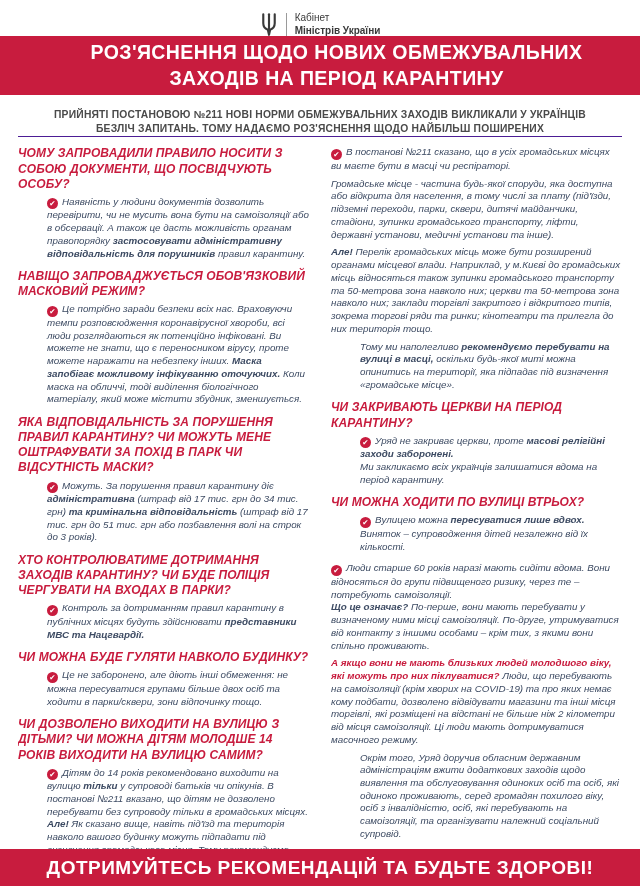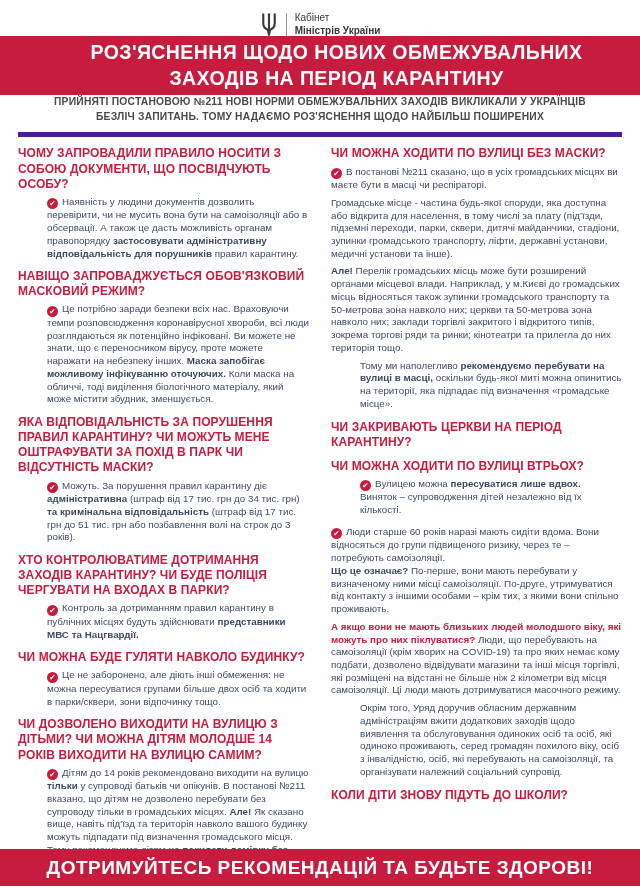--- a/index.html
+++ b/index.html
@@ -32,32 +32,32 @@
     flex:0 0 56px;
     background:var(--accent);
     display:flex;align-items:center;justify-content:center;
     padding:4px 30px;
   }
   .banner h1{
     color:#fff;font-size:19.5px;line-height:1.32;font-weight:700;
     text-align:center;white-space:pre-line;letter-spacing:.4px;margin-left:33px;
   }
   
-  .subtitle-wrap{flex:0 0 42px;display:flex;flex-direction:column;justify-content:flex-start;margin:0 18px;border-bottom:5px solid #4c1d95;}
+  .subtitle-wrap{flex:0 0 42px;display:flex;flex-direction:column;justify-content:flex-end;margin:0 18px;border-bottom:1px solid #4c1d95;}
   .subtitle{
     text-align:center;color:#4a4a4a;font-weight:700;
     font-size:10.3px;line-height:1.4;letter-spacing:.2px;white-space:pre-line;
   }
   
   .main{
     flex:1 1 auto;overflow:hidden;
     display:flex;gap:22px;
     padding:9px 18px 0 18px;
   }
-  .col{flex:1 1 0;overflow:hidden;}
+  .col{flex:1 1 0;overflow:hidden;font-style:italic;}
   .qa-section{margin-bottom:9px;}
   .question{
     color:var(--accent);font-size:12px;line-height:1.26;font-weight:700;
     margin-bottom:4px;letter-spacing:.1px;
   }
   .answer-par{
     color:var(--body);font-size:9.8px;line-height:1.3;
     margin-bottom:5px;
   }
   .answer-par:last-child{margin-bottom:0;margin-left:29px;}
@@ -131,28 +131,28 @@
         <h3 class="question">ЧИ ДОЗВОЛЕНО ВИХОДИТИ НА ВУЛИЦЮ З ДІТЬМИ? ЧИ МОЖНА ДІТЯМ МОЛОДШЕ 14 РОКІВ ВИХОДИТИ НА ВУЛИЦЮ САМИМ?</h3>
         <p class="answer-par"><span class="check-icon">✔</span><span class="run-normal">Дітям до 14 років рекомендовано виходити на вулицю </span><span class="run-bold">тільки</span><span class="run-normal"> у супроводі батьків чи опікунів. В постанові №211 вказано, що дітям не дозволено перебувати без супроводу тільки в громадських місцях. </span><span class="run-bold">Але!</span><span class="run-normal"> Як сказано вище, навіть під'їзд та територія навколо вашого будинку можуть підпадати під визначення громадського місця. Тому рекомендуємо дітям </span><span class="run-bold">не покидати домівку без супроводу дорослих.</span></p>
       </section>
       <section class="qa-section">
         <h3 class="question">ЧИ МОЖНА ХОДИТИ В ПАРК ЧИ СКВЕР?</h3>
         <p class="answer-par"><span class="check-icon">✔</span><span class="run-normal">Ні, відтепер – не можна. Відвідування парків, скверів, зон відпочинку, лісопаркових та прибережних зон забороняються. Це дозволяється лише у випадку, якщо вам потрібно вигуляти домашню тварину або через службову необхідність.</span></p>
       </section>
     </div>
   <div class="col">
       <section class="qa-section">
-        <h3 class="question">ЧИ МОЖНА ХОДИТИ ПО ВУЛИЦІ БЕЗ МАСКИ?</h3>
         <p class="answer-par"><span class="check-icon">✔</span><span class="run-normal">В постанові №211 сказано, що в усіх громадських місцях ви маєте бути в масці чи респіраторі.</span></p>
         <p class="answer-par"><span class="run-normal">Громадське місце - частина будь-якої споруди, яка доступна або відкрита для населення, в тому числі за плату (під'їзди, підземні переходи, парки, сквери, дитячі майданчики, стадіони, зупинки громадського транспорту, ліфти, державні установи, медичні установи та інше).</span></p>
         <p class="answer-par"><span class="run-bold">Але!</span><span class="run-normal"> Перелік громадських місць може бути розширений органами місцевої влади. Наприклад, у м.Києві до громадських місць відносяться також зупинки громадського транспорту та 50-метрова зона навколо них; церкви та 50-метрова зона навколо них; заклади торгівлі закритого і відкритого типів, зокрема торгові ряди та ринки; кінотеатри та прилегла до них територія тощо.</span></p>
         <p class="answer-par"><span class="run-normal">Тому ми наполегливо </span><span class="run-bold">рекомендуємо перебувати на вулиці в масці,</span><span class="run-normal"> оскільки будь-якої миті можна опинитись на території, яка підпадає під визначення «громадське місце».</span></p>
       </section>
       <section class="qa-section">
         <h3 class="question">ЧИ ЗАКРИВАЮТЬ ЦЕРКВИ НА ПЕРІОД КАРАНТИНУ?</h3>
+        <p class="answer-par"><span class="check-icon">✔</span><span class="run-normal">Уряд не закриває церкви, проте </span><span class="run-bold">масові релігійні заходи заборонені.</span><br><span class="run-normal">Ми закликаємо всіх українців залишатися вдома на період карантину.</span></p>
       </section>
       <section class="qa-section">
         <h3 class="question">ЧИ МОЖНА ХОДИТИ ПО ВУЛИЦІ ВТРЬОХ?</h3>
         <p class="answer-par"><span class="check-icon">✔</span><span class="run-normal">Вулицею можна </span><span class="run-bold">пересуватися лише вдвох.</span><br><span class="run-normal">Виняток – супроводження дітей незалежно від їх кількості.</span></p>
       </section>
       <section class="qa-section">
         <p class="answer-par"><span class="check-icon">✔</span><span class="run-normal">Люди старше 60 років наразі мають сидіти вдома. Вони відносяться до групи підвищеного ризику, через те – потребують самоізоляції.</span><br><span class="run-bold">Що це означає?</span><span class="run-normal"> По-перше, вони мають перебувати у визначеному ними місці самоізоляції. По-друге, утримуватися від контакту з іншими особами – крім тих, з якими вони спільно проживають.</span></p>
         <p class="answer-par"><span class="run-redbold">А якщо вони не мають близьких людей молодшого віку, які можуть про них піклуватися?</span><span class="run-normal"> Люди, що перебувають на самоізоляції (крім хворих на COVID-19) та про яких немає кому подбати, дозволено відвідувати магазини та інші місця торгівлі, які розміщені на відстані не більше ніж 2 кілометри від місця самоізоляції. Ці люди мають дотримуватися масочного режиму.</span></p>
         <p class="answer-par"><span class="run-normal">Окрім того, Уряд доручив обласним державним адміністраціям вжити додаткових заходів щодо виявлення та обслуговування одиноких осіб та осіб, які одиноко проживають, серед громадян похилого віку, осіб з інвалідністю, осіб, які перебувають на самоізоляції, та організувати належний соціальний супровід.</span></p>
       </section>

